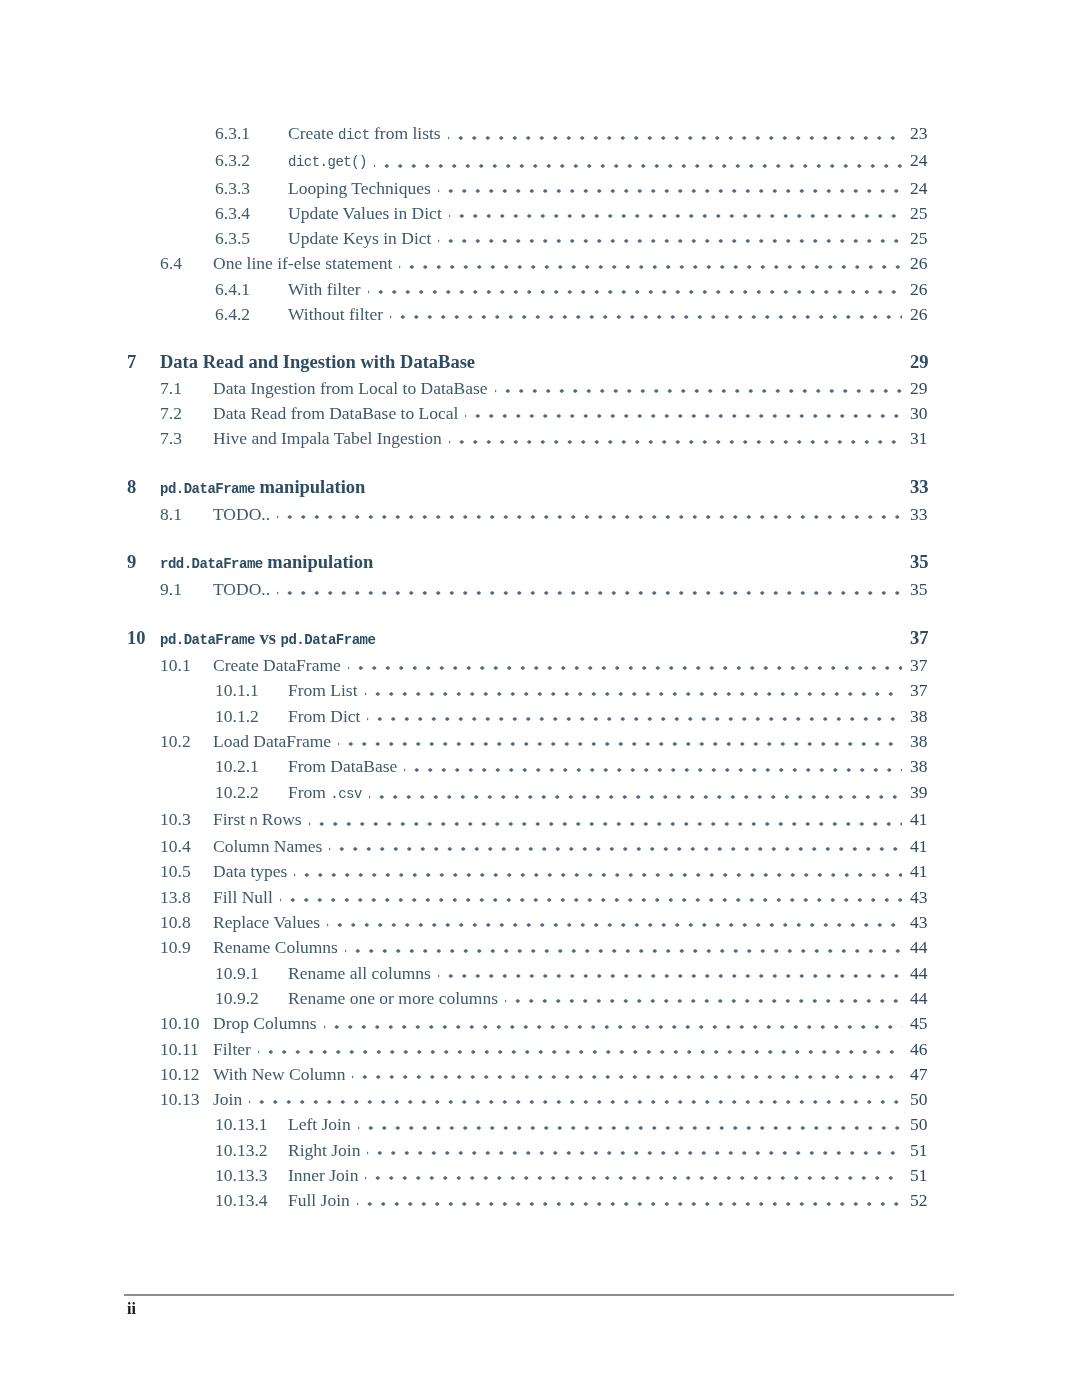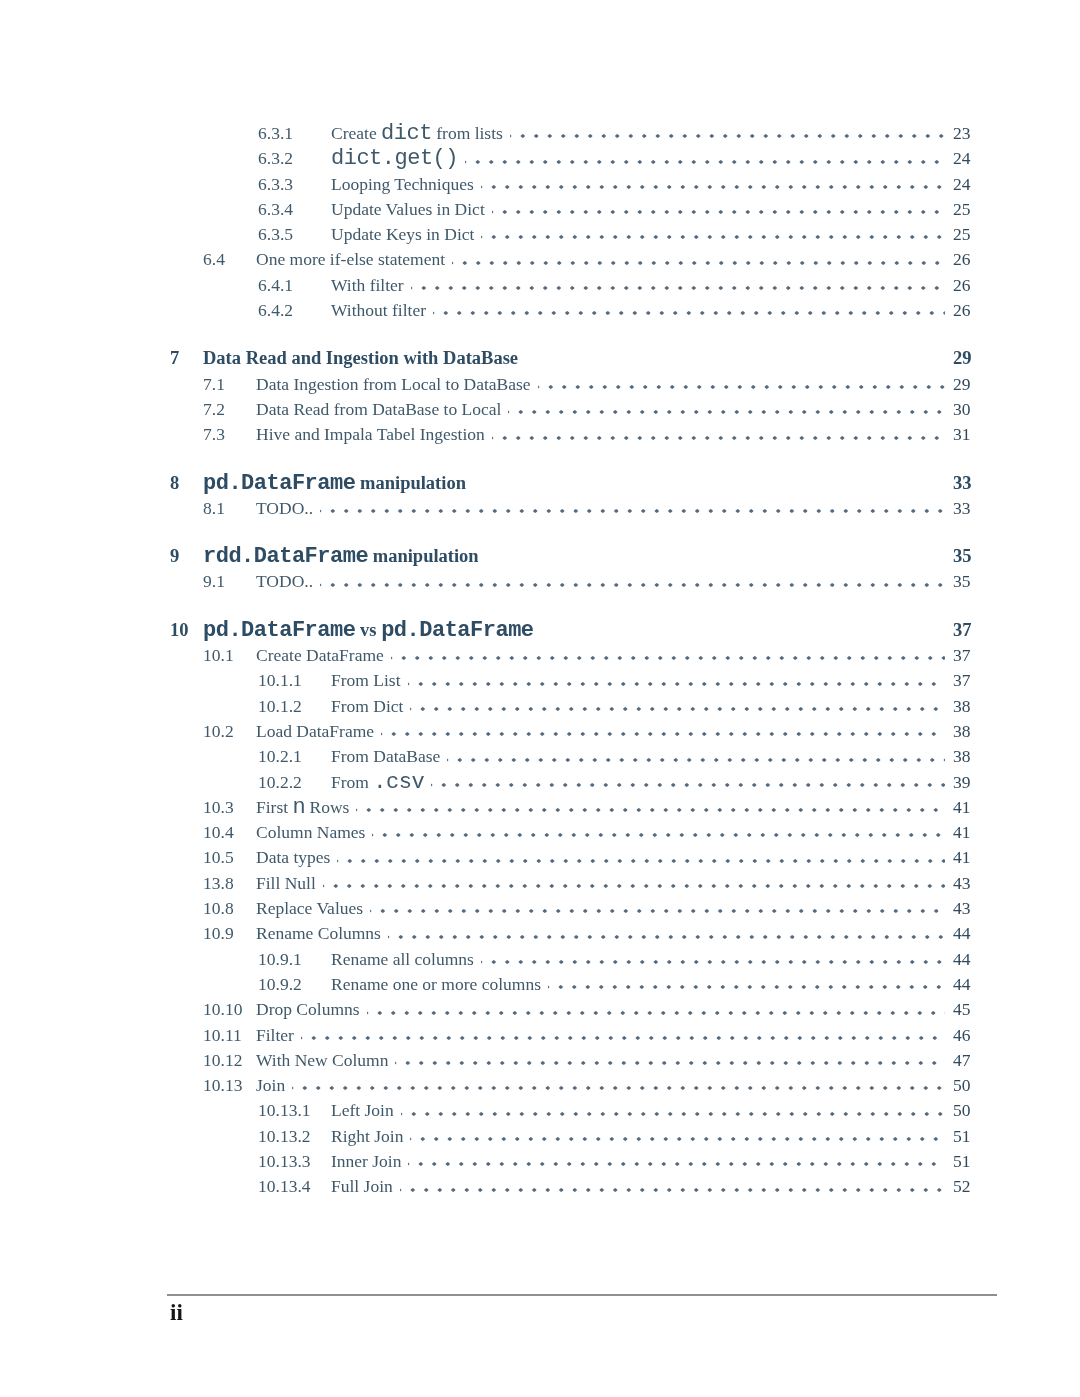--- a/index.html
+++ b/index.html
@@ -4,21 +4,20 @@
 <style>
   html, body { margin: 0; padding: 0; background: #ffffff; }
   .page {
     position: relative;
     width: 992px;
     height: 1397px;
     background: #ffffff;
     font-family: "Liberation Serif", serif;
     color: #40596a;
     overflow: hidden;
-    margin-left: 43px;
   }
   .toc {
     position: absolute;
     left: 127px;
     top: 121px;
     width: 823px;
   }
   .row {
     display: flex;
     align-items: baseline;
@@ -32,21 +31,21 @@
     font-size: 18.5px;
     color: #2e4c63;
   }
   .num { flex: none; display: inline-block; }
   .chapter .num { width: 33px; }
   .section .num { margin-left: 33px; width: 53px; }
   .subsection .num { margin-left: 88px; width: 73px; }
   .title { flex: none; }
   .code {
     font-family: "Liberation Mono", monospace;
-    font-size: 22px;
+    font-size: 14px;
     letter-spacing: -0.5px;
   }
   .chapter .code { font-weight: bold; }
   .leader {
     flex: 1 1 auto;
     align-self: stretch;
     margin: 0 8px 0 7px;
     background-image: radial-gradient(circle, #53677a 1.5px, transparent 1.8px);
     background-size: 13.5px 6px;
     background-repeat: repeat-x;
@@ -65,21 +64,21 @@
     left: 124px;
     top: 1294px;
     width: 830px;
     height: 2px;
     background: #8f8f8f;
   }
   .footer-page {
     position: absolute;
     left: 127px;
     top: 1300px;
-    font-size: 23px;
+    font-size: 16px;
     font-weight: bold;
     color: #161616;
     font-family: "Liberation Serif", serif;
   }
   .watermark {
     position: absolute;
     left: 1002px;
     top: 1328px;
     font-size: 25px;
     font-weight: bold;
@@ -118,21 +117,21 @@
     <span class="pagenum">25</span>
   </div>
       <div class="row subsection">
     <span class="num">6.3.5</span>
     <span class="title"><span>Update Keys in Dict</span></span>
     <span class="leader"></span>
     <span class="pagenum">25</span>
   </div>
       <div class="row section">
     <span class="num">6.4</span>
-    <span class="title"><span>One more if-else statement</span></span>
+    <span class="title"><span>One line if-else statement</span></span>
     <span class="leader"></span>
     <span class="pagenum">26</span>
   </div>
       <div class="row subsection">
     <span class="num">6.4.1</span>
     <span class="title"><span>With filter</span></span>
     <span class="leader"></span>
     <span class="pagenum">26</span>
   </div>
       <div class="row subsection">

